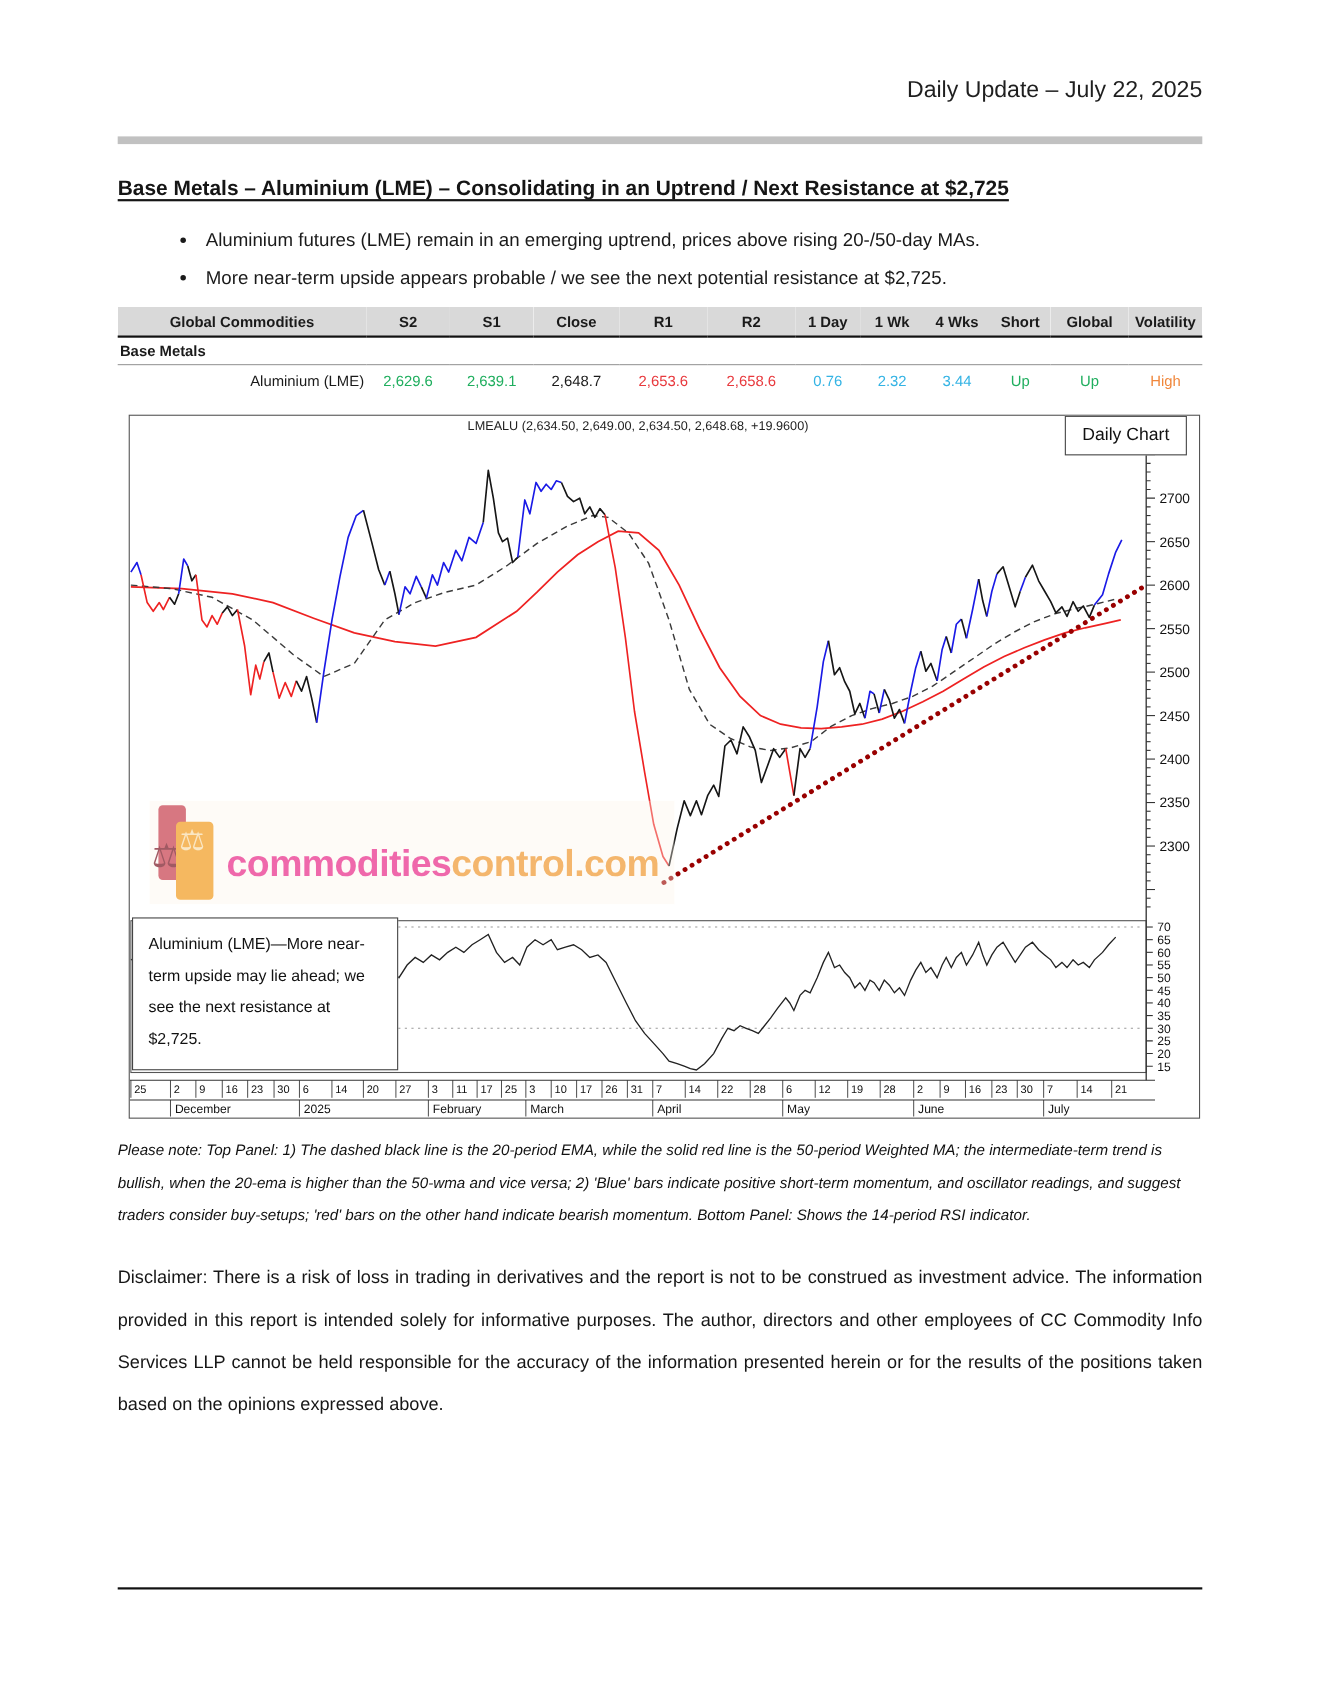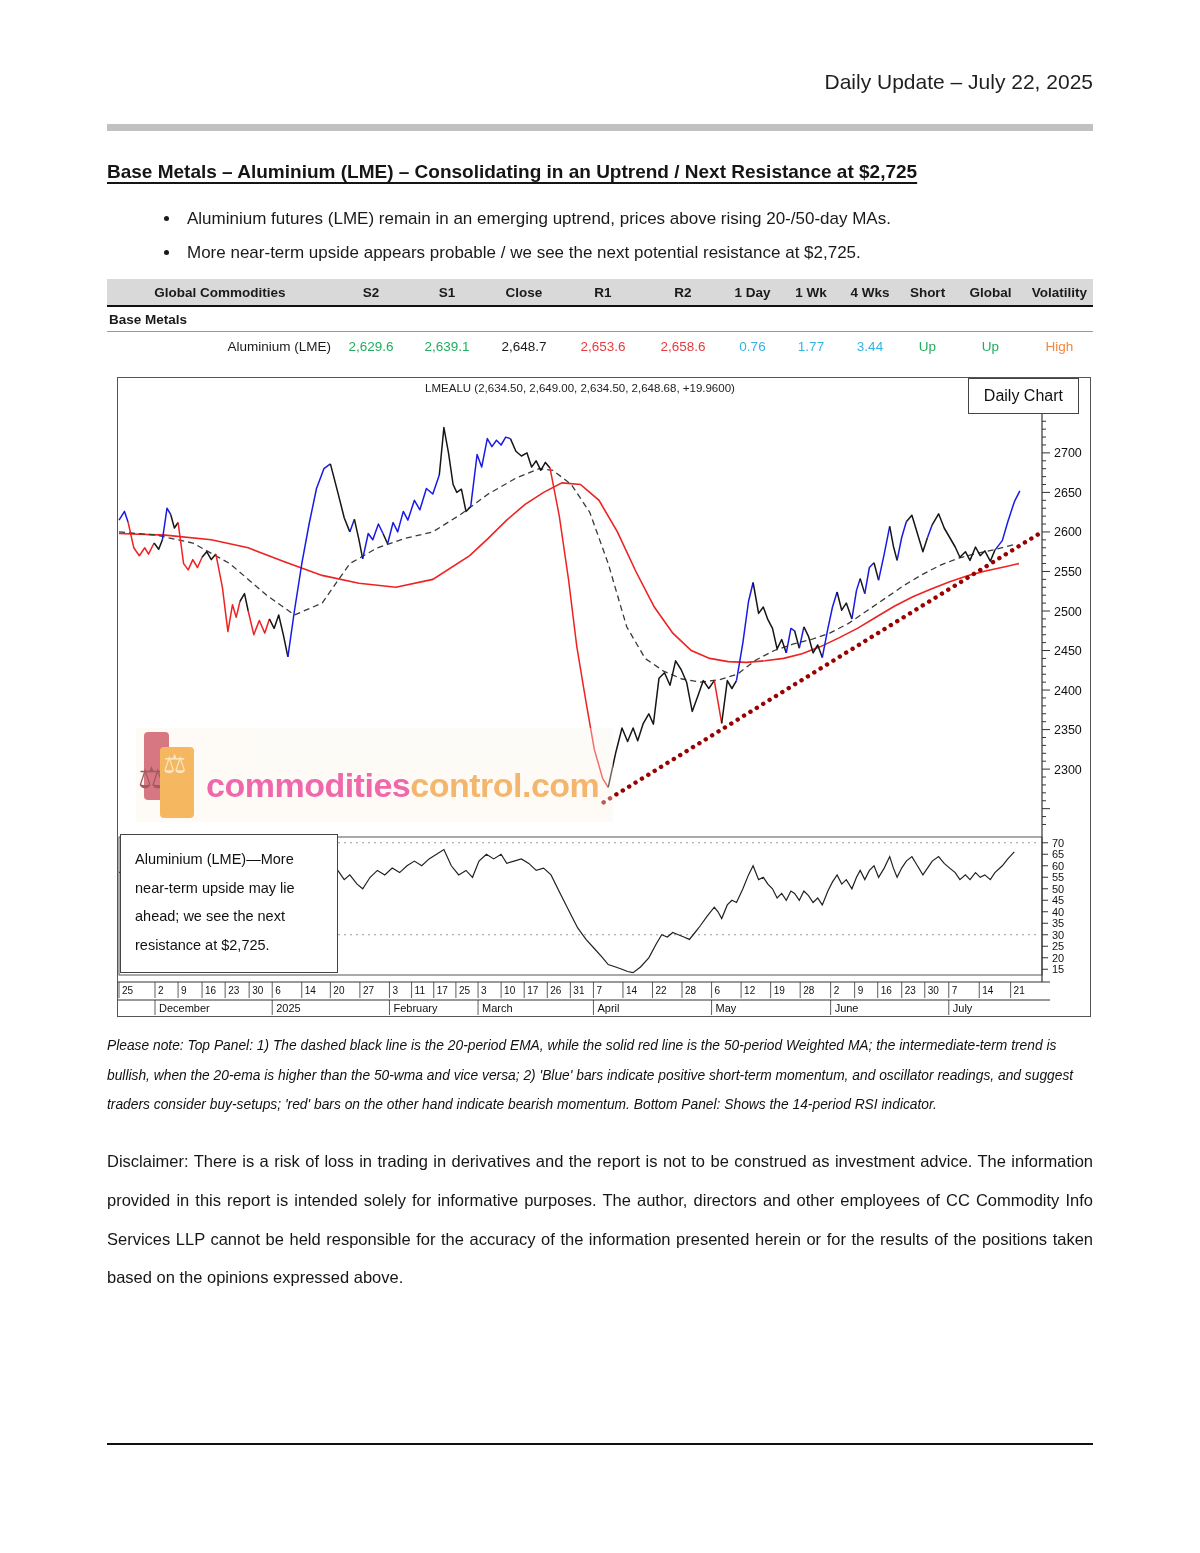--- a/index.html
+++ b/index.html
@@ -29,21 +29,21 @@
   .chart-badge{position:absolute;top:0;right:11px;border:1px solid #444;background:#fff;padding:8px 15px;font-size:16px;color:#111;}
   .watermark{position:absolute;left:18px;top:350px;display:flex;align-items:flex-end;opacity:.82;background:rgba(250,243,233,.45);padding:4px 14px 4px 4px;}
   .wm-logo{position:relative;width:64px;height:86px;flex:0 0 auto;}
   .wm-red{position:absolute;left:4px;top:0;width:25px;height:68px;background:#cf5a66;border-radius:4px;}
   .wm-orange{position:absolute;left:20px;top:15px;width:34px;height:71px;background:#f3a93e;border-radius:4px;}
   .wm-red .g{position:absolute;left:-6px;top:28px;font-size:30px;color:#8c3642;}
   .wm-orange .g{position:absolute;left:3px;top:2px;font-size:26px;color:#fae2b8;}
   .wm-text{font-size:34px;font-weight:700;line-height:1;padding:0 0 16px 2px;letter-spacing:-.5px;}
   .wm-gray{color:#ec4899;}
   .wm-orangetxt{color:#f2a74e;}
-  .callout{position:absolute;left:2px;top:456px;width:218px;background:#fff;border:1px solid #444;
+  .callout{position:absolute;left:2px;top:456px;width:242px;background:#fff;border:1px solid #444;
     padding:10px 14px 12px;font-size:14.5px;line-height:1.98;color:#111;box-sizing:border-box;}
   .note{margin:14px 0 0;text-align:left;font-style:italic;font-size:13.8px;line-height:2.15;color:#111;}
   .disclaimer{margin:22px 0 0;font-size:16.5px;line-height:2.35;text-align:justify;color:#161616;}
   .footer-rule{position:absolute;left:107px;right:107px;top:1443px;border-top:2.5px solid #111;}
 </style>
 </head>
 <body>
 
 <div class="page">
 
@@ -93,21 +93,21 @@
         <td colspan="12">Base Metals</td>
       </tr>
       <tr class="data-row">
         <td class="name">Aluminium (LME)</td>
         <td style="color: rgb(31, 174, 94);">2,629.6</td>
         <td style="color: rgb(31, 174, 94); margin-top: 46px;">2,639.1</td>
         <td>2,648.7</td>
         <td style="color: rgb(232, 57, 61);">2,653.6</td>
         <td style="color: rgb(232, 57, 61);">2,658.6</td>
         <td style="color: rgb(51, 179, 228);">0.76</td>
-        <td style="color: rgb(51, 179, 228);">1.77</td>
+        <td style="color: rgb(51, 179, 228);">2.32</td>
         <td style="color: rgb(51, 179, 228);">3.44</td>
         <td style="color: rgb(31, 174, 94);">Up</td>
         <td style="color: rgb(31, 174, 94);">Up</td>
         <td style="color: rgb(240, 135, 60);">High</td>
       </tr>
     </tbody>
   </table>
 
   <div class="chart">
     <svg id="chart-svg" width="972" height="638" viewBox="0 0 972 638">

